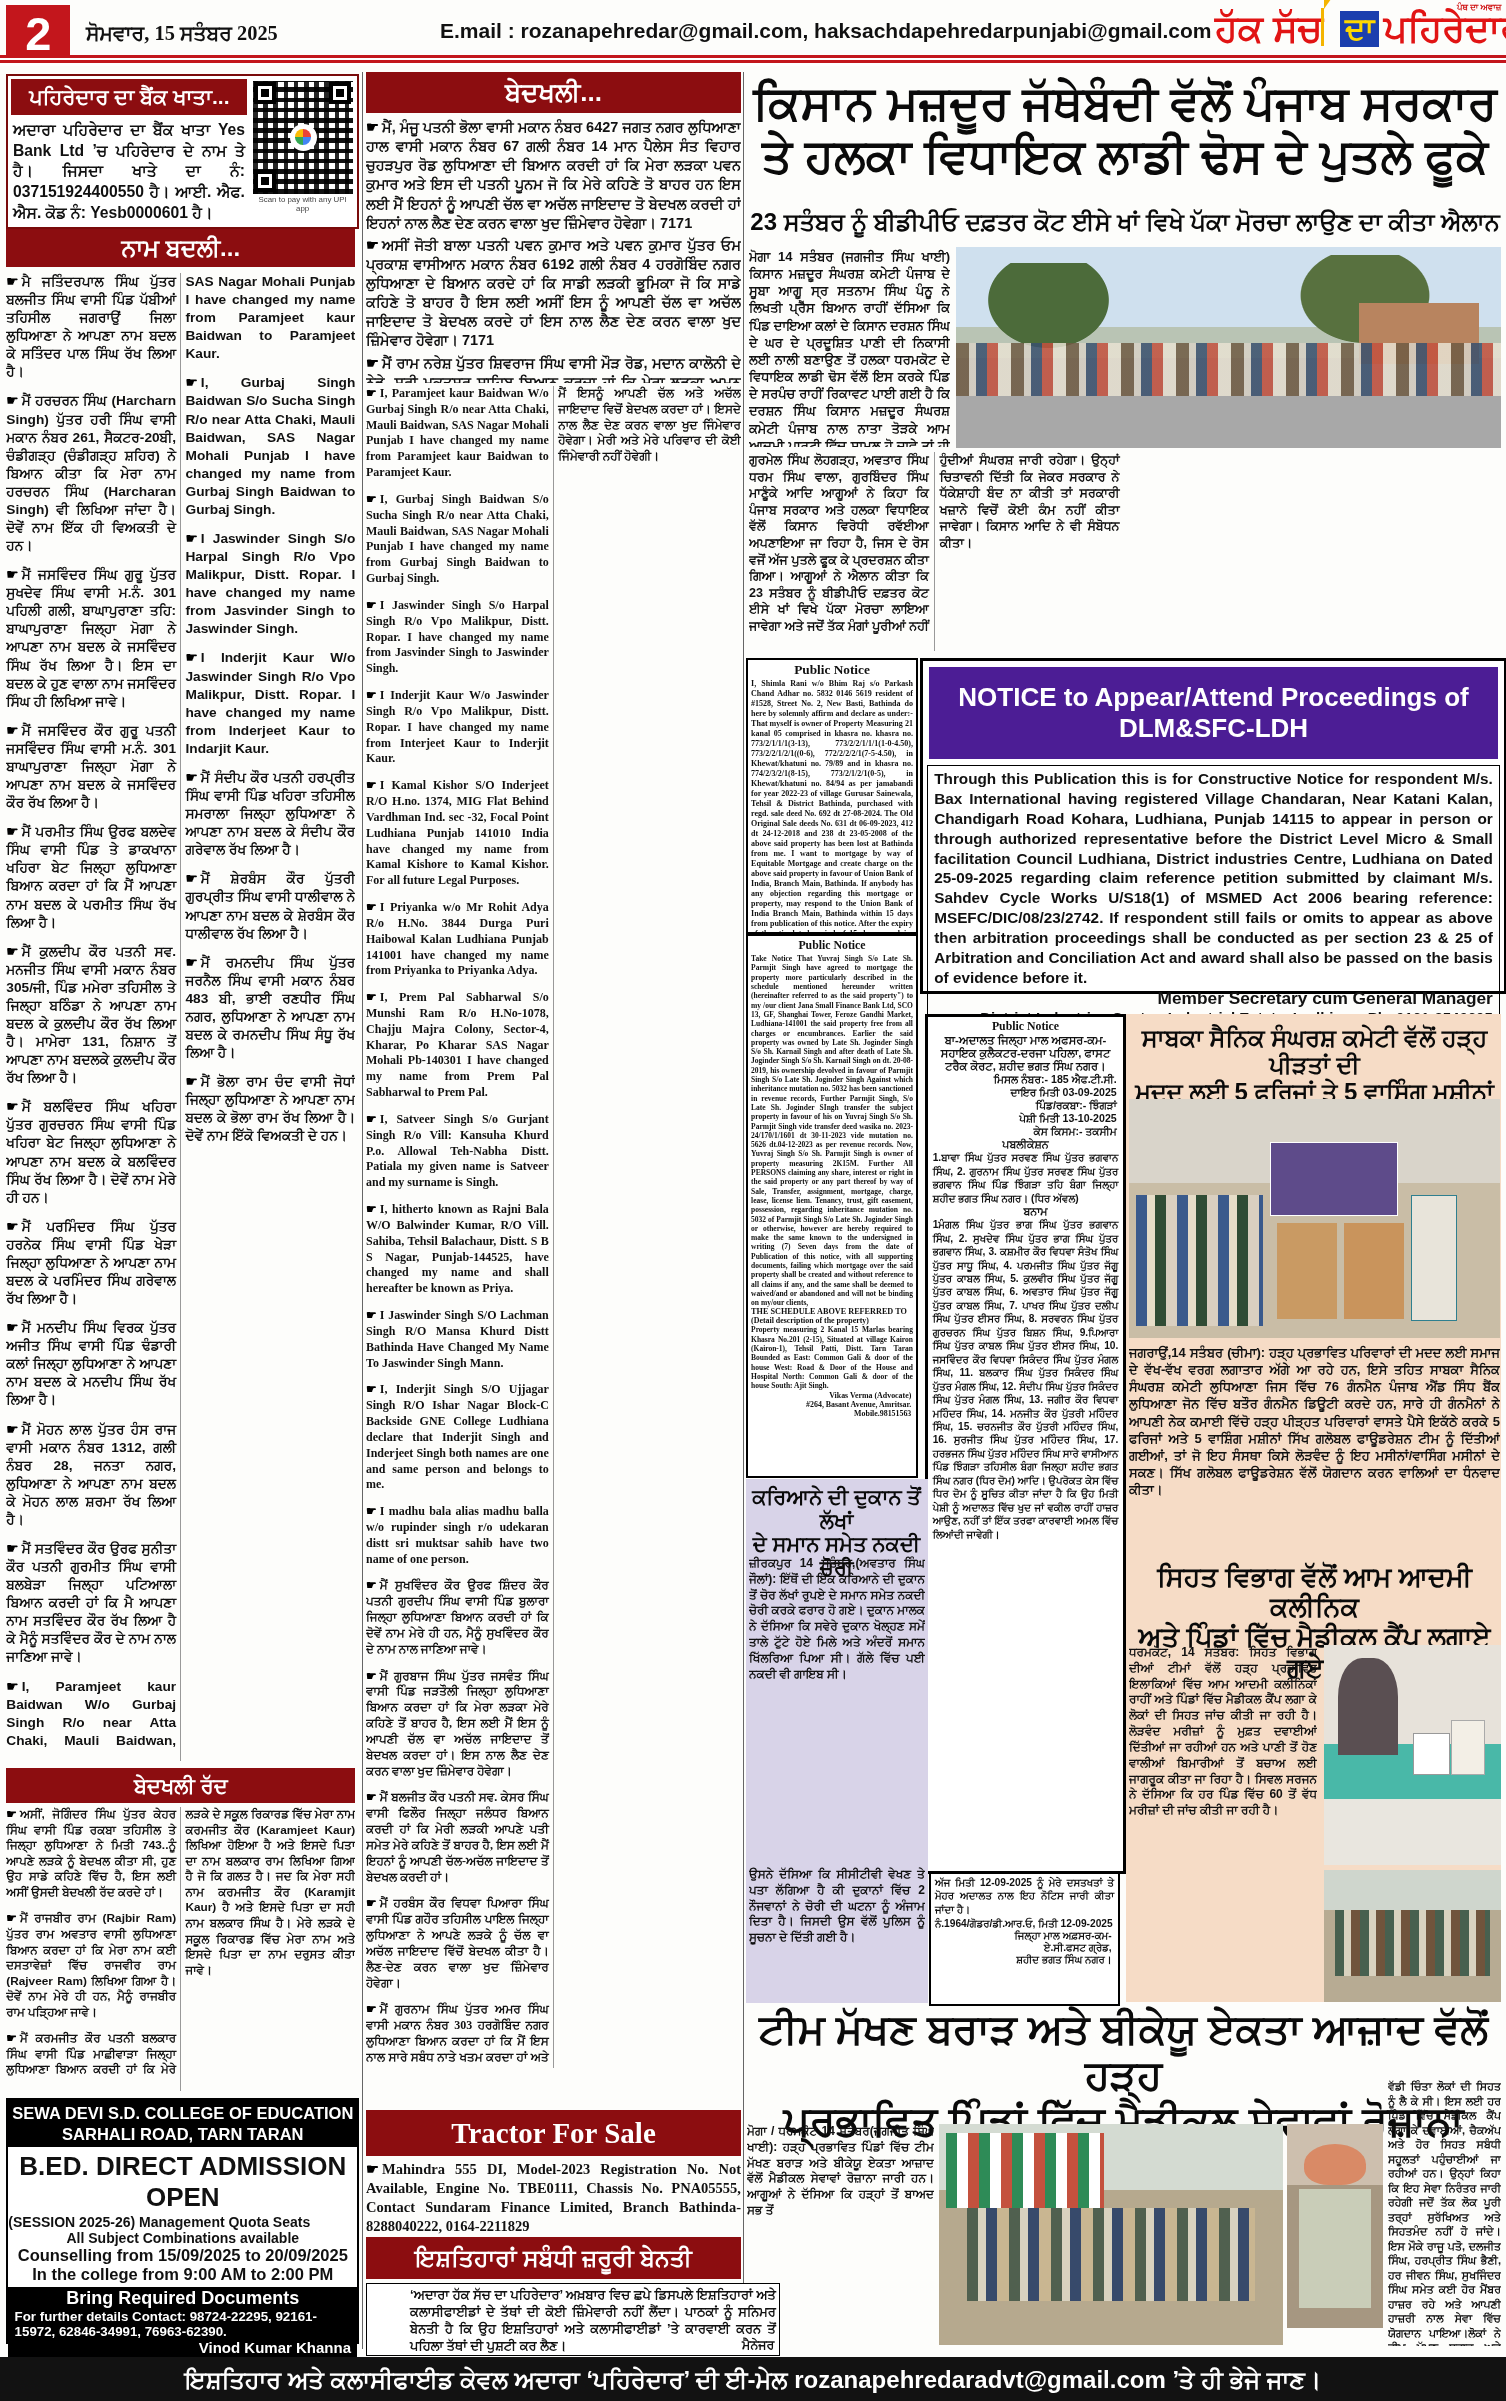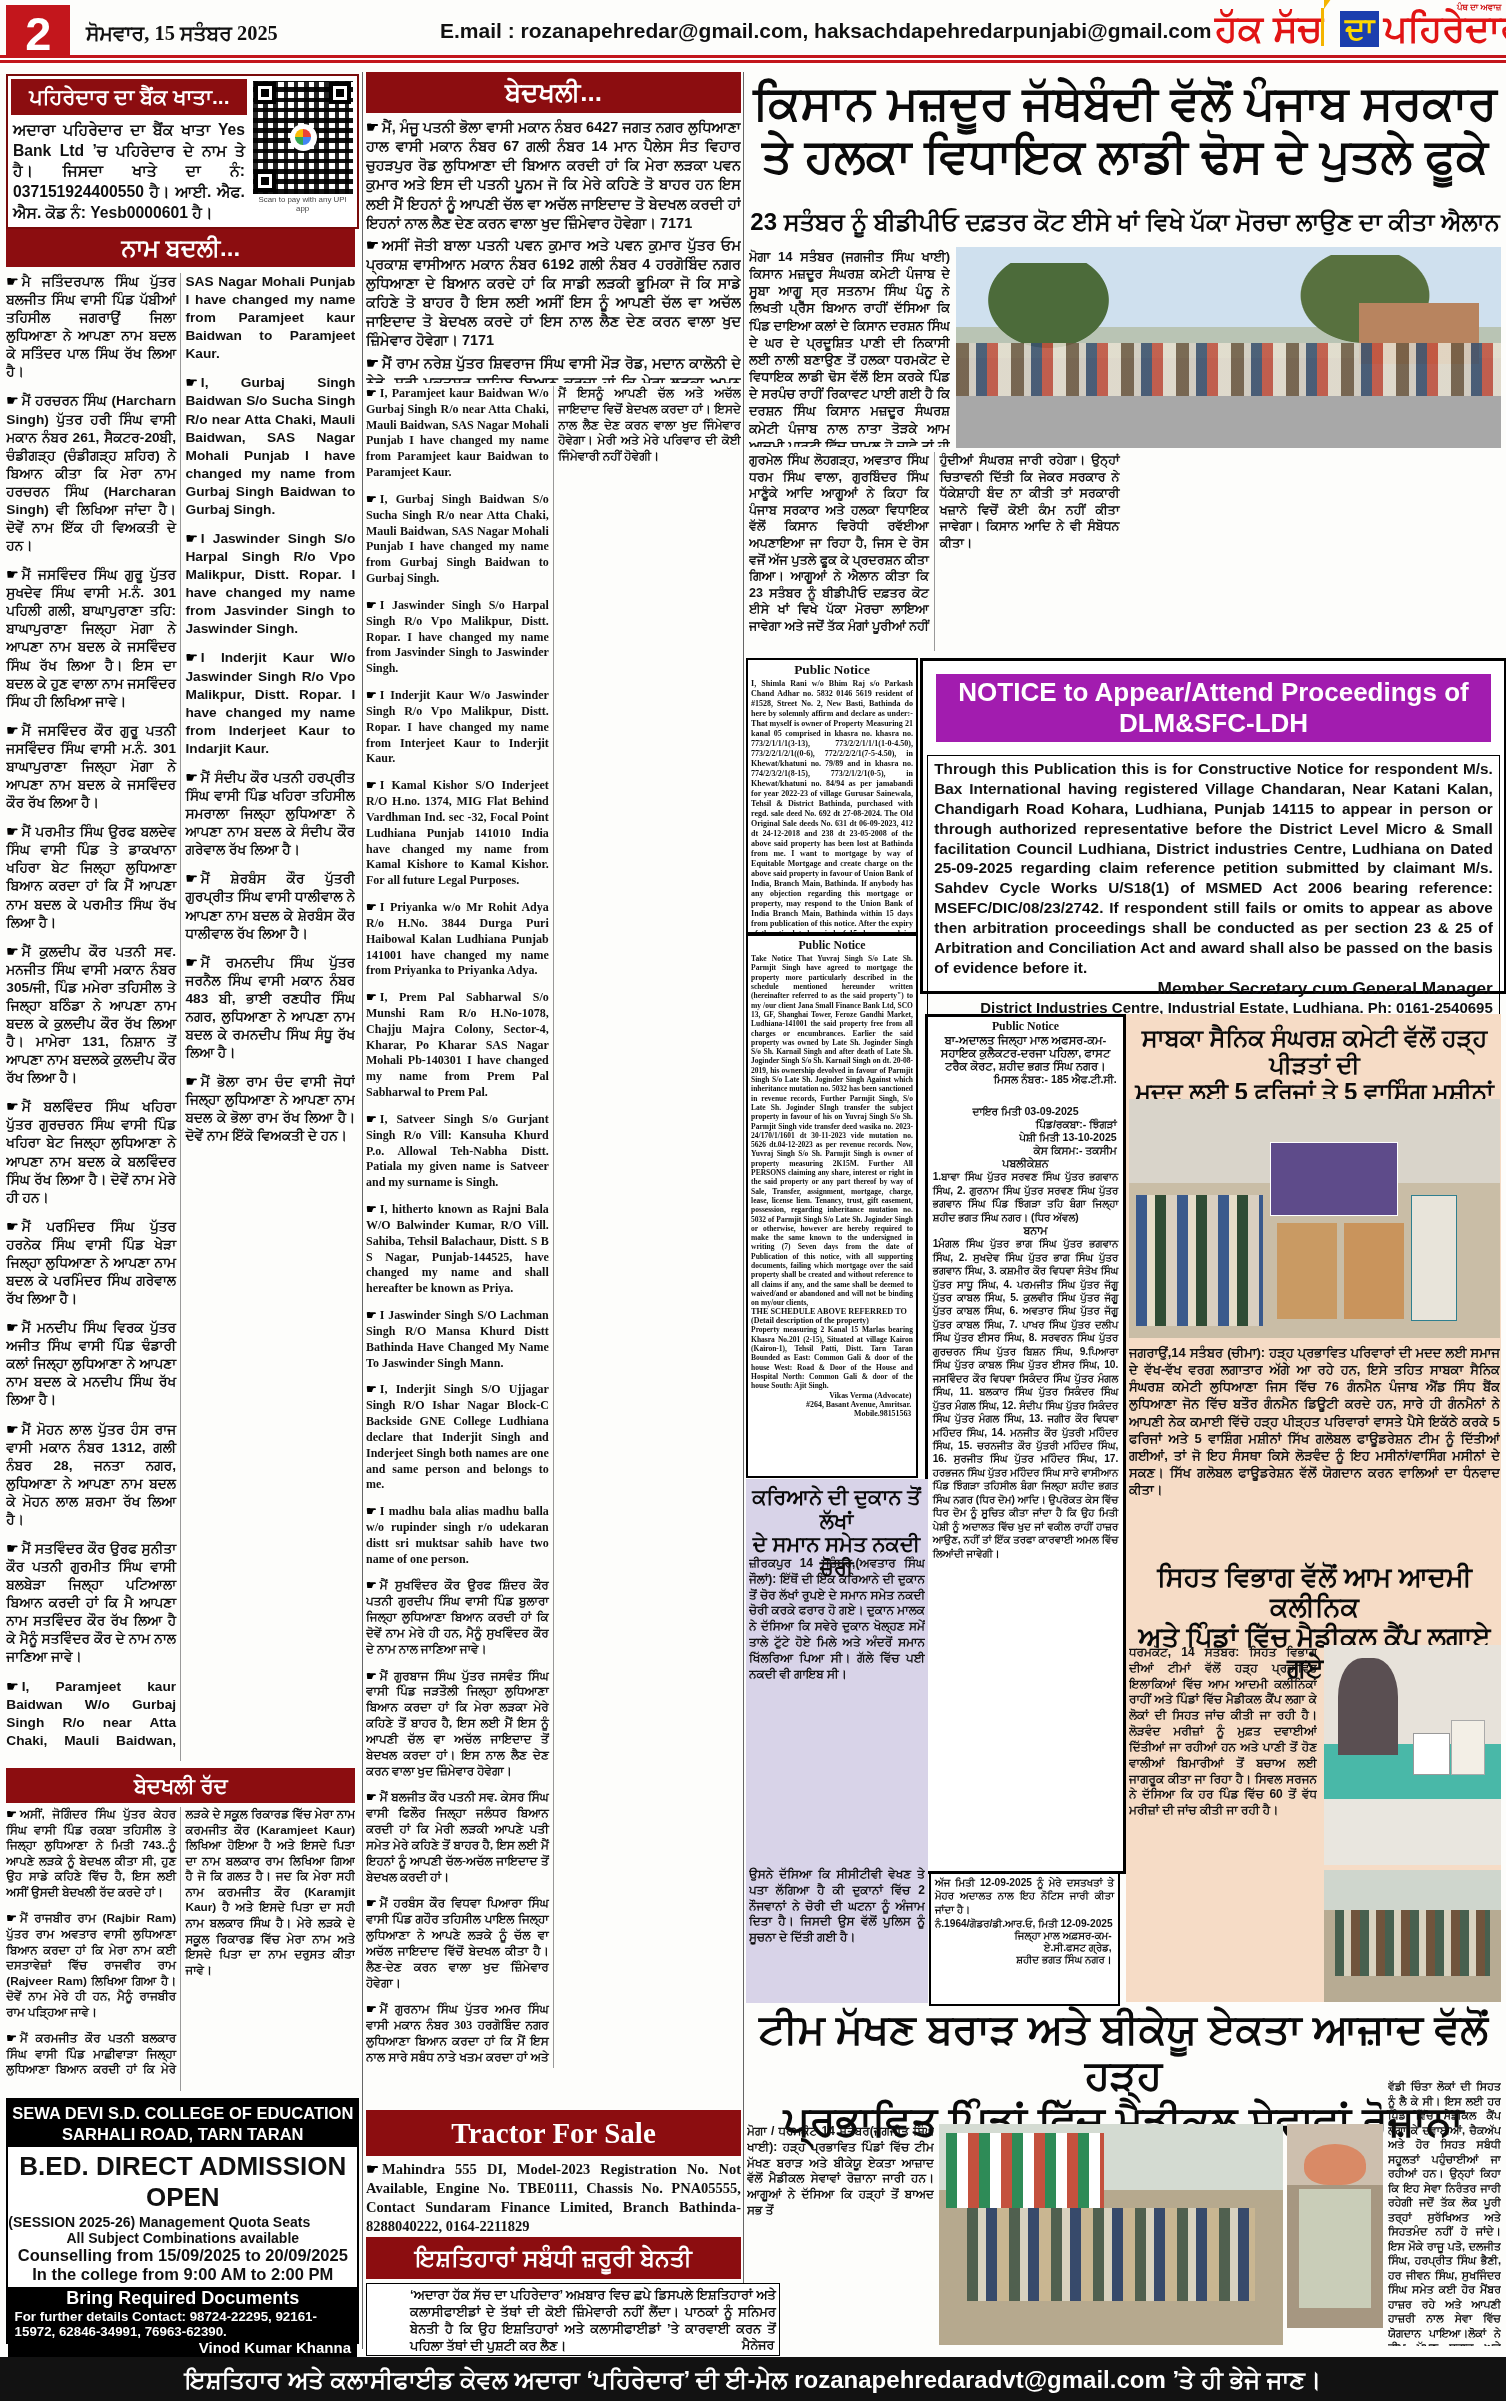--- a/index.html
+++ b/index.html
@@ -228,21 +228,21 @@
   </div>
 
   <div class="abs cols4 adtext" style="left:749px;top:452px;width:752px;height:199px;font-size:12.6px;">ਗੁਰਮੇਲ ਸਿੰਘ ਲੋਹਗੜ੍ਹ, ਅਵਤਾਰ ਸਿੰਘ ਧਰਮ ਸਿੰਘ ਵਾਲਾ, ਗੁਰਬਿੰਦਰ ਸਿੰਘ ਮਾਣੂੰਕੇ ਆਦਿ ਆਗੂਆਂ ਨੇ ਕਿਹਾ ਕਿ ਪੰਜਾਬ ਸਰਕਾਰ ਅਤੇ ਹਲਕਾ ਵਿਧਾਇਕ ਵੱਲੋਂ ਕਿਸਾਨ ਵਿਰੋਧੀ ਰਵੱਈਆ ਅਪਣਾਇਆ ਜਾ ਰਿਹਾ ਹੈ, ਜਿਸ ਦੇ ਰੋਸ ਵਜੋਂ ਅੱਜ ਪੁਤਲੇ ਫੂਕ ਕੇ ਪ੍ਰਦਰਸ਼ਨ ਕੀਤਾ ਗਿਆ। ਆਗੂਆਂ ਨੇ ਐਲਾਨ ਕੀਤਾ ਕਿ 23 ਸਤੰਬਰ ਨੂੰ ਬੀਡੀਪੀਓ ਦਫ਼ਤਰ ਕੋਟ ਈਸੇ ਖਾਂ ਵਿਖੇ ਪੱਕਾ ਮੋਰਚਾ ਲਾਇਆ ਜਾਵੇਗਾ ਅਤੇ ਜਦੋਂ ਤੱਕ ਮੰਗਾਂ ਪੂਰੀਆਂ ਨਹੀਂ ਹੁੰਦੀਆਂ ਸੰਘਰਸ਼ ਜਾਰੀ ਰਹੇਗਾ। ਉਨ੍ਹਾਂ ਚਿਤਾਵਨੀ ਦਿੱਤੀ ਕਿ ਜੇਕਰ ਸਰਕਾਰ ਨੇ ਧੱਕੇਸ਼ਾਹੀ ਬੰਦ ਨਾ ਕੀਤੀ ਤਾਂ ਸਰਕਾਰੀ ਖਜ਼ਾਨੇ ਵਿਚੋਂ ਕੋਈ ਕੰਮ ਨਹੀਂ ਕੀਤਾ ਜਾਵੇਗਾ। ਕਿਸਾਨ ਆਦਿ ਨੇ ਵੀ ਸੰਬੋਧਨ ਕੀਤਾ।</div>
 
   <div class="abs box serif" style="left:746px;top:658px;width:168px;height:272px;overflow:hidden;">
     <div style="text-align:center;font-weight:bold;font-size:13.3px;margin:1.6px 0;">Public Notice</div>
     <div style="font-size:8px;font-weight:bold;line-height:1.25;padding:0 3.1px;text-align:justify;">I, Shimla Rani w/o Bhim Raj s/o Parkash Chand Adhar no. 5832 0146 5619 resident of #1528, Street No. 2, New Basti, Bathinda do here by solemnly affirm and declare as under:- That myself is owner of Property Measuring 21 kanal 05 comprised in khasra no. khasra no. 773/2/1/1/1(3-13), 773/2/2/1/1/1(1-0-4.50), 773/2/2/1/2/1((0-6), 772/2/2/2/1(7-5-4.50), in Khewat/khatuni no. 79/89 and in khasra no. 774/2/3/2/1(8-15), 773/2/1/2/1(0-5), in Khewat/khatuni no. 84/94 as per jamabandi for year 2022-23 of village Gurusar Sainewala, Tehsil &amp; District Bathinda, purchased with regd. sale deed No. 692 dt 27-08-2024. The Old Original Sale deeds No. 631 dt 06-09-2023, 412 dt 24-12-2018 and 238 dt 23-05-2008 of the above said property has been lost at Bathinda from me. I want to mortgage by way of Equitable Mortgage and create charge on the above said property in favour of Union Bank of India, Branch Main, Bathinda. If anybody has any objection regarding this mortgage or property, may respond to the Union Bank of India Branch Main, Bathinda within 15 days from publication of this notice. After the expiry of the stipulated period of 15 days, no claim whatsoever shall be entertained.</div>
   </div>
 
   <div class="abs box" style="left:920px;top:658px;width:581px;height:330px;border-width:3.1px;">
-    <div style="background:#a21caf;color:#fff;text-align:center;font-weight:bold;font-size:26px;padding:3px 0;margin:13px;">NOTICE to Appear/Attend Proceedings of DLM&amp;SFC-LDH</div>
+    <div style="background:#4c1d95;color:#fff;text-align:center;font-weight:bold;font-size:26px;padding:15px 0;margin:6px;">NOTICE to Appear/Attend Proceedings of DLM&amp;SFC-LDH</div>
     <div style="border:1.6px solid #000;margin:0 3.9px;padding:3.1px 6.3px;">
       <div style="font-weight:bold;font-size:15.3px;text-align:justify;line-height:1.3;">Through this Publication this is for Constructive Notice for respondent M/s. Bax International having registered Village Chandaran, Near Katani Kalan, Chandigarh Road Kohara, Ludhiana, Punjab 14115 to appear in person or through authorized representative before the District Level Micro &amp; Small facilitation Council Ludhiana, District industries Centre, Ludhiana on Dated 25-09-2025 regarding claim reference petition submitted by claimant M/s. Sahdev Cycle Works U/S18(1) of MSMED Act 2006 bearing reference: MSEFC/DIC/08/23/2742. If respondent still fails or omits to appear as above then arbitration proceedings shall be conducted as per section 23 &amp; 25 of Arbitration and Conciliation Act and award shall also be passed on the basis of evidence before it.</div>
       <div style="text-align:right;font-weight:bold;font-size:17.3px;">Member Secretary cum General Manager</div>
       <div style="text-align:right;font-weight:bold;font-size:15px;">District Industries Centre, Industrial Estate, Ludhiana. Ph: 0161-2540695</div>
       <div style="text-align:right;font-weight:bold;font-size:15px;">Email Id : dicludhiana5@gmail.com  Ludhiana.msefc@gmail.com</div>
     </div>
   </div>
 
   <div class="abs box serif" style="left:746px;top:934px;width:168px;height:540px;overflow:hidden;">
     <div style="text-align:center;font-weight:bold;font-size:11.8px;margin:1.6px 0;">Public Notice</div>
@@ -252,21 +252,21 @@
     <div style="font-size:7.5px;font-weight:bold;line-height:1.24;padding:0 3.1px;text-align:justify;">Property measuring 2 Kanal 15 Marlas bearing Khasra No.201 (2-15), Situated at village Kairon (Kairon-1), Tehsil Patti, Distt. Tarn Taran Bounded as East: Common Gali &amp; door of the house West: Road &amp; Door of the House and Hospital North: Common Gali &amp; door of the house South: Ajit Singh.</div>
     <div style="font-size:7.9px;font-weight:bold;text-align:right;padding:0 4.7px;">Vikas Verma (Advocate)</div>
     <div style="font-size:7.9px;font-weight:bold;text-align:right;padding:0 4.7px;">#264, Basant Avenue, Amritsar.</div>
     <div style="font-size:7.9px;font-weight:bold;text-align:right;padding:0 4.7px;">Mobile.98151563</div>
   </div>
 
   <div class="abs box" style="left:925px;top:1014px;width:195px;height:854px;overflow:hidden;border-width:3.1px;">
     <div class="serif" style="text-align:center;font-weight:bold;font-size:11.8px;margin-top:2.4px;">Public Notice</div>
     <div style="text-align:center;font-weight:bold;font-size:11.4px;padding:0 4.7px;">ਬਾ-ਅਦਾਲਤ ਜਿਲ੍ਹਾ ਮਾਲ ਅਫਸਰ-ਕਮ-ਸਹਾਇਕ ਕੁਲੈਕਟਰ-ਦਰਜਾ ਪਹਿਲਾ, ਫਾਸਟ ਟਰੈਕ ਕੋਰਟ, ਸ਼ਹੀਦ ਭਗਤ ਸਿੰਘ ਨਗਰ।</div>
     <div style="text-align:right;font-size:10.6px;font-weight:600;padding:0 6.3px;">ਮਿਸਲ ਨੰਬਰ:- 185 ਐਫ.ਟੀ.ਸੀ.</div>
-    <div style="text-align:center;font-size:10.6px;font-weight:600;padding:0 6.3px;margin-top:19px;">ਦਾਇਰ ਮਿਤੀ 03-09-2025</div>
+    <div style="text-align:right;font-size:10.6px;font-weight:600;padding:0 6.3px;">ਦਾਇਰ ਮਿਤੀ 03-09-2025</div>
     <div style="text-align:right;font-size:10.6px;font-weight:600;padding:0 6.3px;">ਪਿੰਡ/ਰਕਬਾ:- ਝਿੰਗੜਾਂ</div>
     <div style="text-align:right;font-size:10.6px;font-weight:600;padding:0 6.3px;">ਪੇਸ਼ੀ ਮਿਤੀ 13-10-2025</div>
     <div style="text-align:right;font-size:10.6px;font-weight:600;padding:0 6.3px;">ਕੇਸ ਕਿਸਮ:- ਤਕਸੀਮ</div>
     <div style="text-align:center;font-weight:bold;font-size:11px;">ਪਬਲੀਕੇਸ਼ਨ</div>
     <div class="adtext" style="font-size:10.2px;padding:0 4.7px;">1.ਬਾਵਾ ਸਿੰਘ ਪੁੱਤਰ ਸਰਵਣ ਸਿੰਘ ਪੁੱਤਰ ਭਗਵਾਨ ਸਿੰਘ, 2. ਗੁਰਨਾਮ ਸਿੰਘ ਪੁੱਤਰ ਸਰਵਣ ਸਿੰਘ ਪੁੱਤਰ ਭਗਵਾਨ ਸਿੰਘ ਪਿੰਡ ਝਿੰਗੜਾ ਤਹਿ ਬੰਗਾ ਜਿਲ੍ਹਾ ਸ਼ਹੀਦ ਭਗਤ ਸਿੰਘ ਨਗਰ।  (ਧਿਰ ਅੱਵਲ)</div>
     <div style="text-align:center;font-weight:bold;font-size:11px;padding-left:20px;">ਬਨਾਮ</div>
     <div class="adtext" style="font-size:10.2px;padding:0 4.7px;">1ਮੰਗਲ ਸਿੰਘ ਪੁੱਤਰ ਭਾਗ ਸਿੰਘ ਪੁੱਤਰ ਭਗਵਾਨ ਸਿੰਘ, 2. ਸੁਖਦੇਵ ਸਿੰਘ ਪੁੱਤਰ ਭਾਗ ਸਿੰਘ ਪੁੱਤਰ ਭਗਵਾਨ ਸਿੰਘ, 3. ਕਸ਼ਮੀਰ ਕੌਰ ਵਿਧਵਾ ਸੰਤੋਖ ਸਿੰਘ ਪੁੱਤਰ ਸਾਧੂ ਸਿੰਘ, 4. ਪਰਮਜੀਤ ਸਿੰਘ ਪੁੱਤਰ ਜੱਗੂ ਪੁੱਤਰ ਕਾਬਲ ਸਿੰਘ, 5. ਕੁਲਵੀਰ ਸਿੰਘ ਪੁੱਤਰ ਜੱਗੂ ਪੁੱਤਰ ਕਾਬਲ ਸਿੰਘ, 6. ਅਵਤਾਰ ਸਿੰਘ ਪੁੱਤਰ ਜੱਗੂ ਪੁੱਤਰ ਕਾਬਲ ਸਿੰਘ, 7. ਪਾਖਰ ਸਿੰਘ ਪੁੱਤਰ ਦਲੀਪ ਸਿੰਘ ਪੁੱਤਰ ਈਸਰ ਸਿੰਘ, 8. ਸਰਵਰਨ ਸਿੰਘ ਪੁੱਤਰ ਗੁਰਚਰਨ ਸਿੰਘ ਪੁੱਤਰ ਬਿਸ਼ਨ ਸਿੰਘ, 9.ਪਿਆਰਾ ਸਿੰਘ ਪੁੱਤਰ ਕਾਬਲ ਸਿੰਘ ਪੁੱਤਰ ਈਸਰ ਸਿੰਘ, 10. ਜਸਵਿੰਦਰ ਕੌਰ ਵਿਧਵਾ ਸਿਕੰਦਰ ਸਿੰਘ ਪੁੱਤਰ ਮੰਗਲ ਸਿੰਘ, 11. ਬਲਕਾਰ ਸਿੰਘ ਪੁੱਤਰ ਸਿਕੰਦਰ ਸਿੰਘ ਪੁੱਤਰ ਮੰਗਲ ਸਿੰਘ, 12. ਸੰਦੀਪ ਸਿੰਘ ਪੁੱਤਰ ਸਿਕੰਦਰ ਸਿੰਘ ਪੁੱਤਰ ਮੰਗਲ ਸਿੰਘ, 13. ਜਗੀਰ ਕੌਰ ਵਿਧਵਾ ਮਹਿੰਦਰ ਸਿੰਘ, 14. ਮਨਜੀਤ ਕੌਰ ਪੁੱਤਰੀ ਮਹਿੰਦਰ ਸਿੰਘ, 15. ਚਰਨਜੀਤ ਕੌਰ ਪੁੱਤਰੀ ਮਹਿੰਦਰ ਸਿੰਘ, 16. ਸੁਰਜੀਤ ਸਿੰਘ ਪੁੱਤਰ ਮਹਿੰਦਰ ਸਿੰਘ, 17. ਹਰਭਜਨ ਸਿੰਘ ਪੁੱਤਰ ਮਹਿੰਦਰ ਸਿੰਘ ਸਾਰੇ ਵਾਸੀਆਨ ਪਿੰਡ ਝਿੰਗੜਾ ਤਹਿਸੀਲ ਬੰਗਾ ਜਿਲ੍ਹਾ ਸ਼ਹੀਦ ਭਗਤ ਸਿੰਘ ਨਗਰ (ਧਿਰ ਦੋਮ) ਆਦਿ। ਉਪਰੋਕਤ ਕੇਸ ਵਿੱਚ ਧਿਰ ਦੋਮ ਨੂੰ ਸੂਚਿਤ ਕੀਤਾ ਜਾਂਦਾ ਹੈ ਕਿ ਉਹ ਮਿਤੀ ਪੇਸ਼ੀ ਨੂੰ ਅਦਾਲਤ ਵਿੱਚ ਖੁਦ ਜਾਂ ਵਕੀਲ ਰਾਹੀਂ ਹਾਜ਼ਰ ਆਉਣ, ਨਹੀਂ ਤਾਂ ਇੱਕ ਤਰਫਾ ਕਾਰਵਾਈ ਅਮਲ ਵਿੱਚ ਲਿਆਂਦੀ ਜਾਵੇਗੀ।</div>
   </div>
 
   <div class="abs peachbg" style="left:1126px;top:1014px;width:375px;height:988px;"></div>

